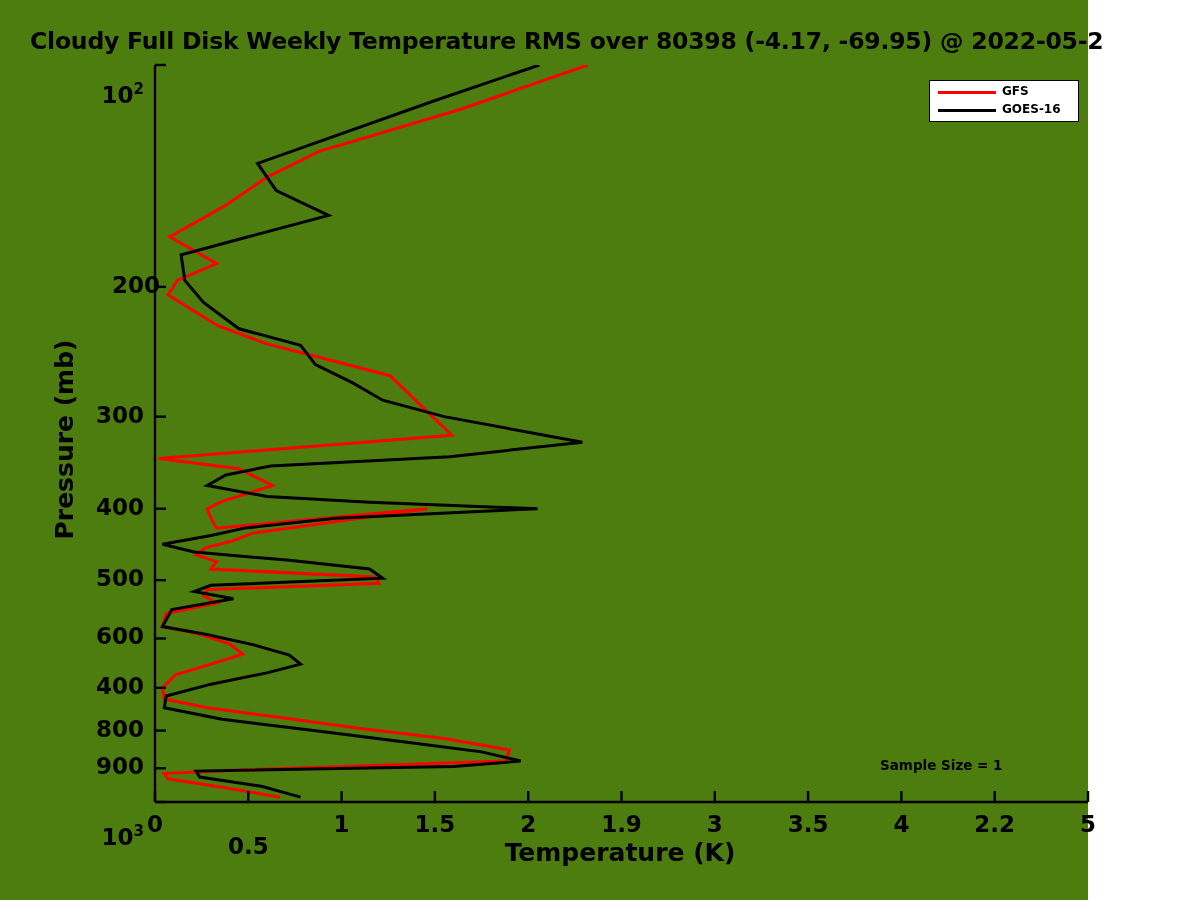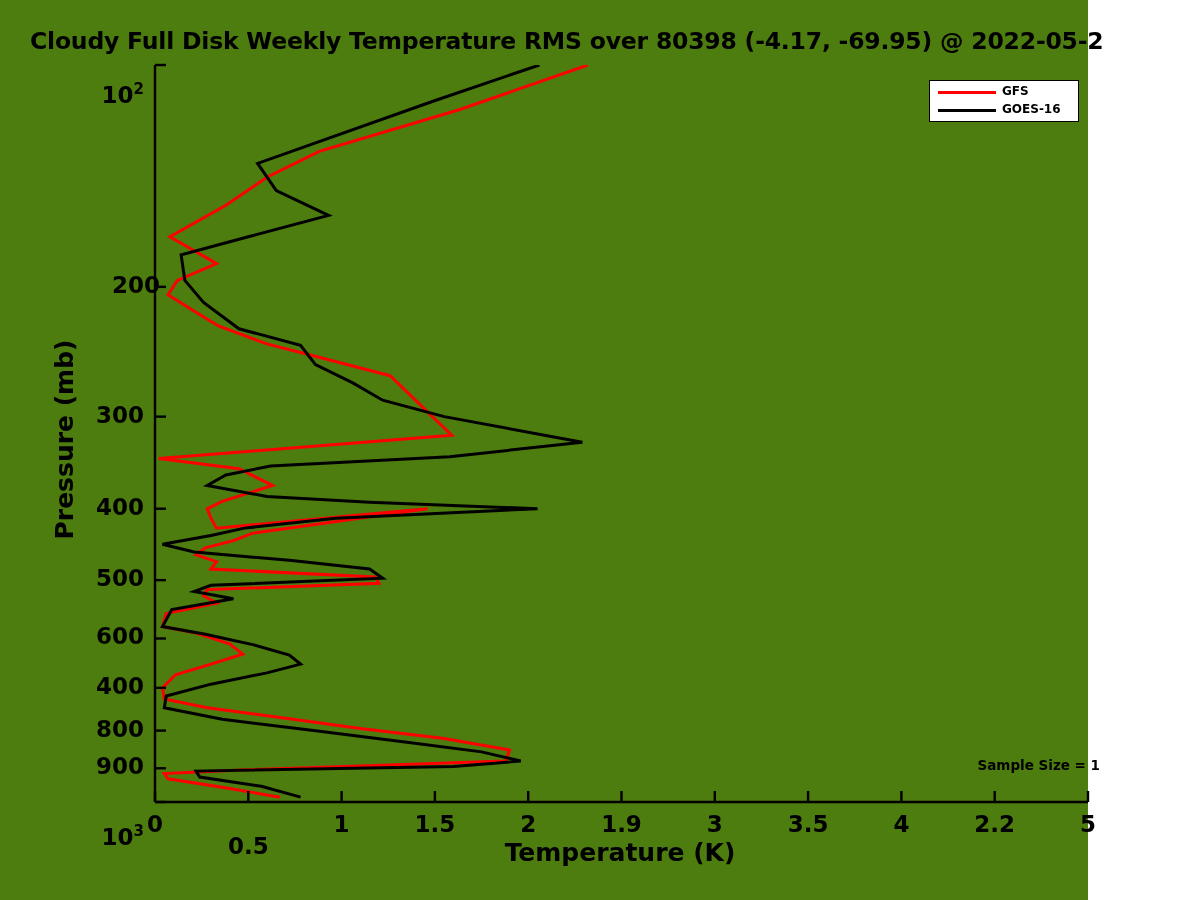--- a/index.html
+++ b/index.html
@@ -111,21 +111,21 @@
     font-weight: bold;
     font-size: 12px;
     color: #000000;
     white-space: nowrap;
   }
   #sample-size {
     position: absolute;
     left: 880px;
     top: 757px;
     width: 220px;
-    text-align: right;
+    text-align: left;
     font-family: "DejaVu Sans", sans-serif;
     font-weight: bold;
     font-size: 13.5px;
     color: #000000;
   }
 </style>
 </head>
 <body>
 
 <div id="figure">

